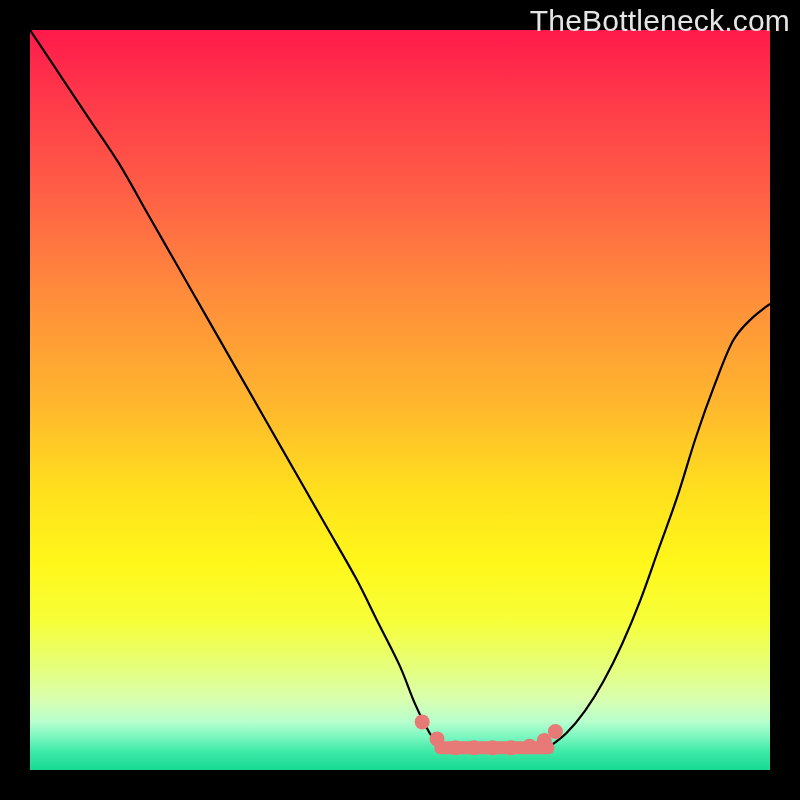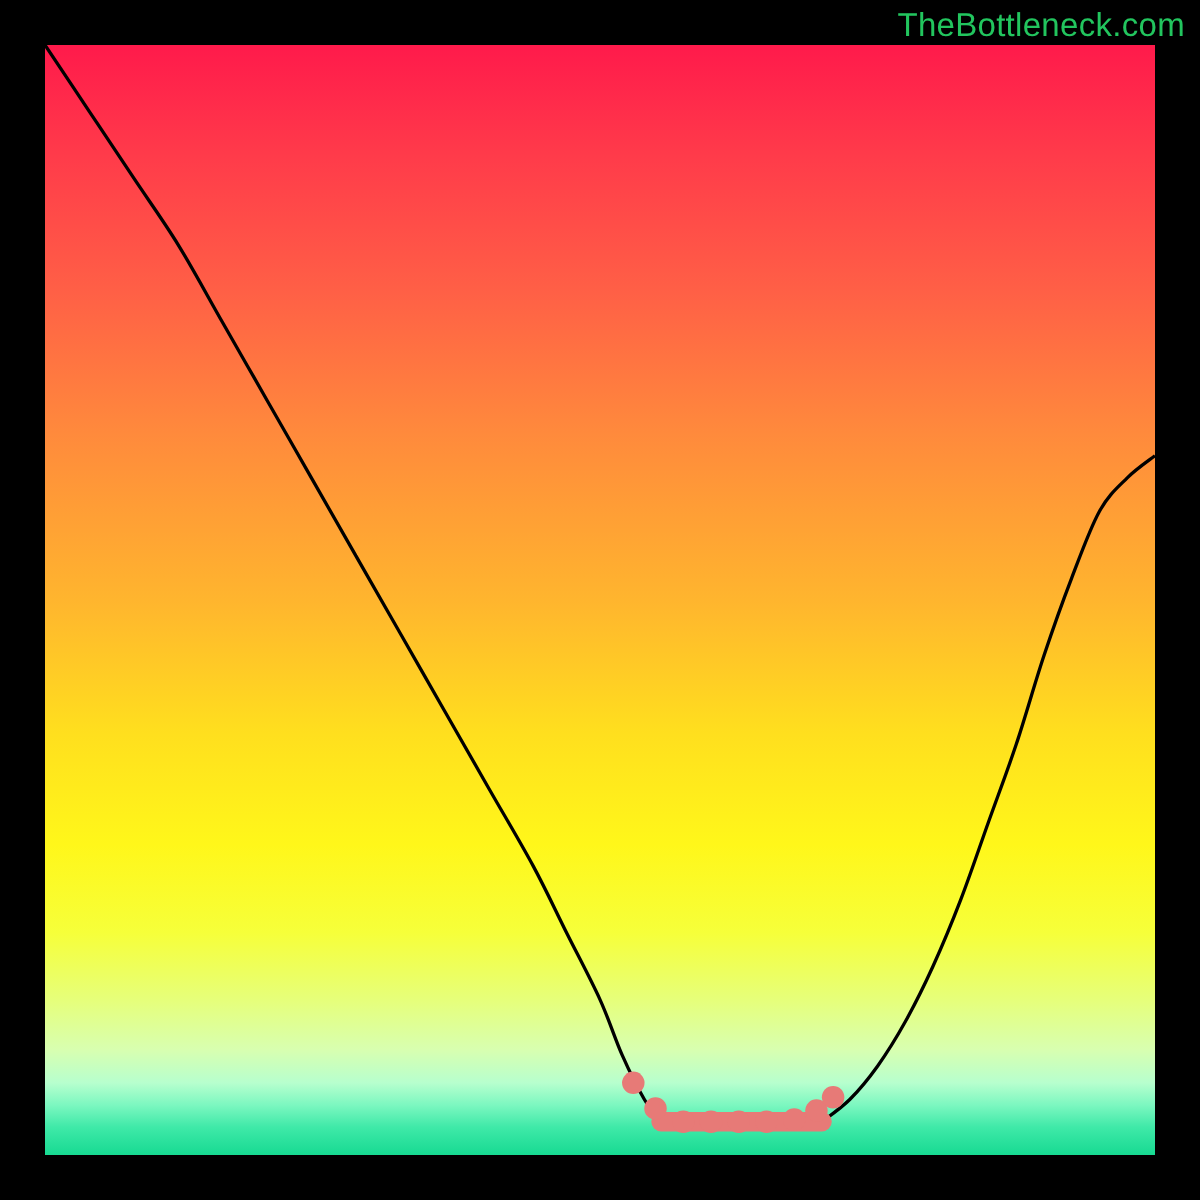--- a/index.html
+++ b/index.html
@@ -14,22 +14,22 @@
   .frame {
     position: relative;
     width: 800px;
     height: 800px;
     background: #000;
   }
   .attribution {
     position: absolute;
     top: 4px;
     right: 10px;
-    color: #22c55e;
-    font-size: 22px;
+    color: #e5e5e5;
+    font-size: 30px;
     letter-spacing: 0.2px;
     font-weight: 400;
     z-index: 5;
   }
   .plot-area {
     position: absolute;
     left: 30px;
     top: 30px;
     width: 740px;
     height: 740px;

